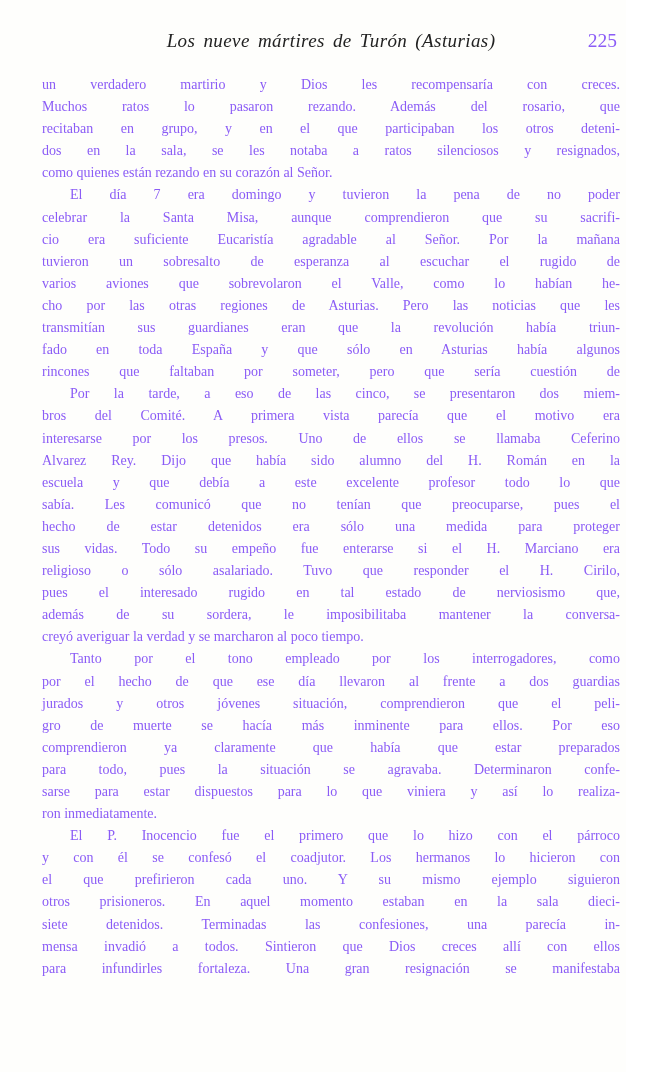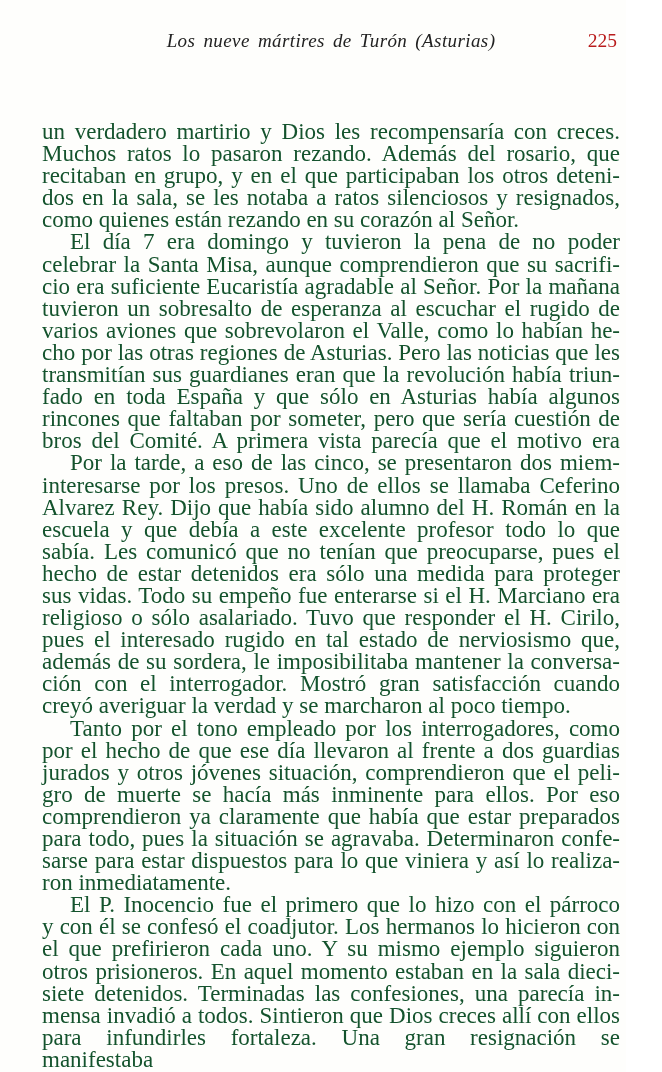--- a/index.html
+++ b/index.html
@@ -32,31 +32,30 @@
     letter-spacing: 0.4px;
     word-spacing: 3px;
     color: #222;
   }
   .page-number {
     position: absolute;
     top: 0;
     right: 3px;
     font-size: 19.5px;
     font-style: normal;
-    color: #b91c1c;
+    color: #8b5cf6;
   }
   .page-body {
     position: absolute;
     top: 74px;
     left: 42px;
     width: 578px;
-    font-size: 23px;
+    font-size: 14px;
     line-height: 22.1px;
-    color: #14532d;
-    margin-top: 47px;
+    color: #8b5cf6;
   }
   .paragraph {
     margin: 0;
   }
   .line {
     text-align: justify;
     text-align-last: justify;
     text-justify: inter-word;
     white-space: normal;
   }
@@ -88,32 +87,31 @@
         <div class="line">celebrar la Santa Misa, aunque comprendieron que su sacrifi-</div>
         <div class="line">cio era suficiente Eucaristía agradable al Señor. Por la mañana</div>
         <div class="line">tuvieron un sobresalto de esperanza al escuchar el rugido de</div>
         <div class="line">varios aviones que sobrevolaron el Valle, como lo habían he-</div>
         <div class="line">cho por las otras regiones de Asturias. Pero las noticias que les</div>
         <div class="line">transmitían sus guardianes eran que la revolución había triun-</div>
         <div class="line">fado en toda España y que sólo en Asturias había algunos</div>
         <div class="line">rincones que faltaban por someter, pero que sería cuestión de</div>
       </div>
       <div class="paragraph">
+        <div class="line indent">Por la tarde, a eso de las cinco, se presentaron dos miem-</div>
         <div class="line">bros del Comité. A primera vista parecía que el motivo era</div>
-        <div class="line indent">Por la tarde, a eso de las cinco, se presentaron dos miem-</div>
         <div class="line">interesarse por los presos. Uno de ellos se llamaba Ceferino</div>
         <div class="line">Alvarez Rey. Dijo que había sido alumno del H. Román en la</div>
         <div class="line">escuela y que debía a este excelente profesor todo lo que</div>
         <div class="line">sabía. Les comunicó que no tenían que preocuparse, pues el</div>
         <div class="line">hecho de estar detenidos era sólo una medida para proteger</div>
         <div class="line">sus vidas. Todo su empeño fue enterarse si el H. Marciano era</div>
         <div class="line">religioso o sólo asalariado. Tuvo que responder el H. Cirilo,</div>
         <div class="line">pues el interesado rugido en tal estado de nerviosismo que,</div>
         <div class="line">además de su sordera, le imposibilitaba mantener la conversa-</div>
-        <div class="line">ción con el interrogador. Mostró gran satisfacción cuando</div>
         <div class="line last">creyó averiguar la verdad y se marcharon al poco tiempo.</div>
       </div>
       <div class="paragraph">
         <div class="line indent">Tanto por el tono empleado por los interrogadores, como</div>
         <div class="line">por el hecho de que ese día llevaron al frente a dos guardias</div>
         <div class="line">jurados y otros jóvenes situación, comprendieron que el peli-</div>
         <div class="line">gro de muerte se hacía más inminente para ellos. Por eso</div>
         <div class="line">comprendieron ya claramente que había que estar preparados</div>
         <div class="line">para todo, pues la situación se agravaba. Determinaron confe-</div>
         <div class="line">sarse para estar dispuestos para lo que viniera y así lo realiza-</div>

